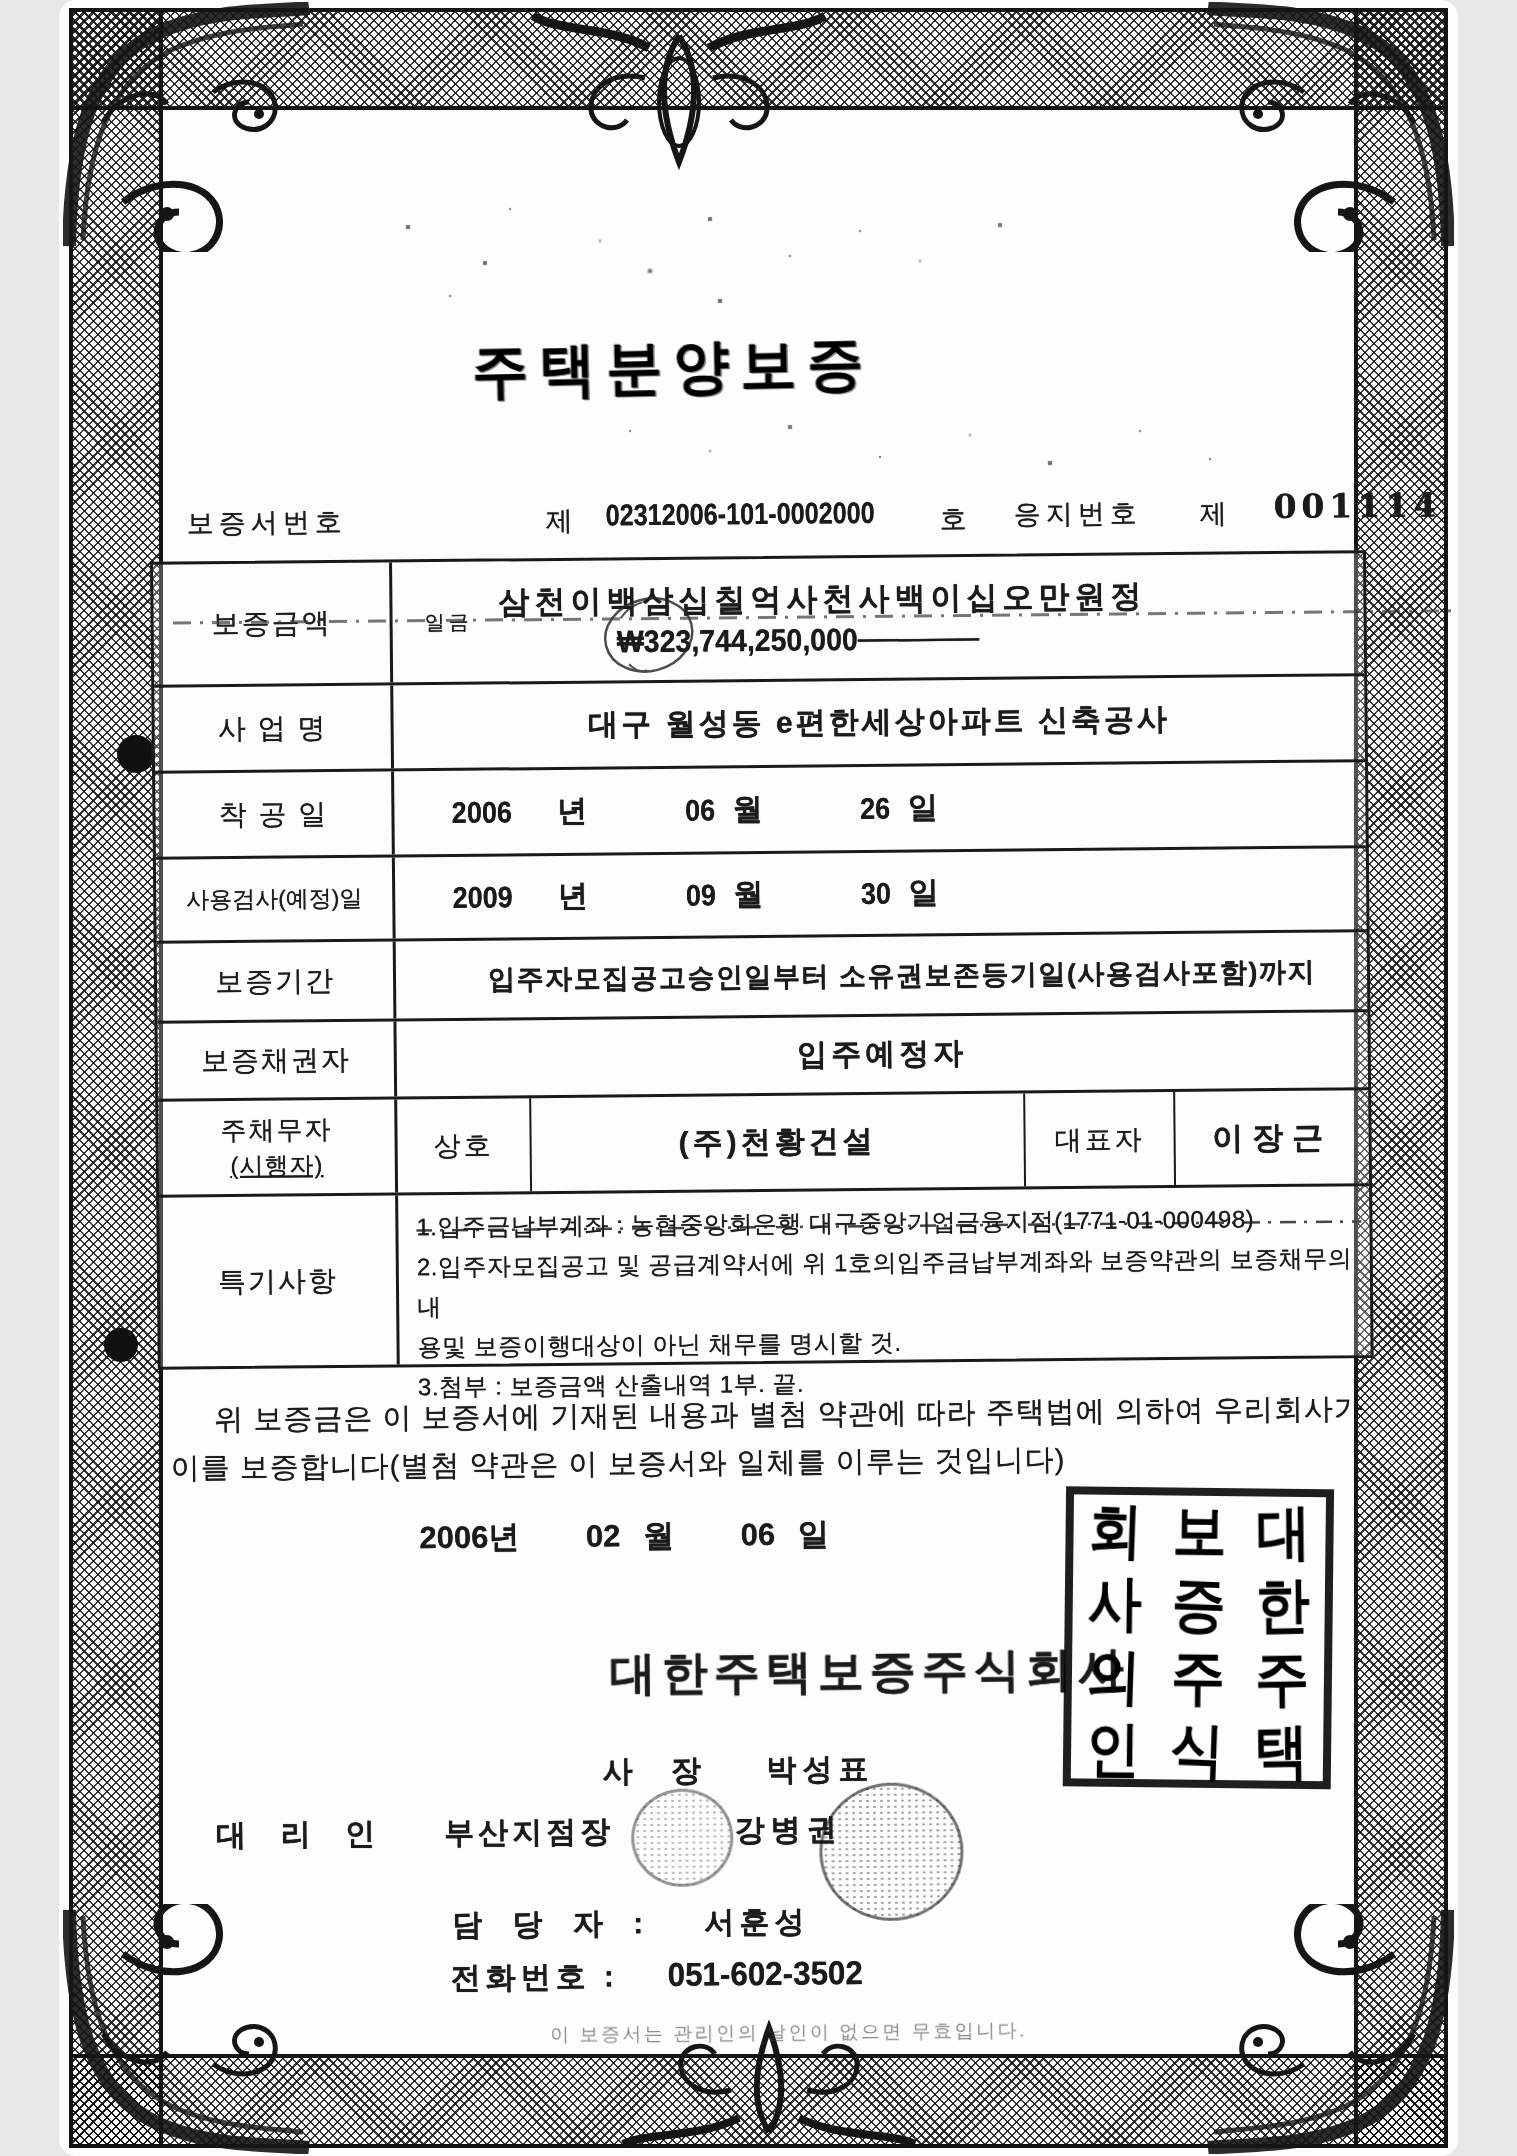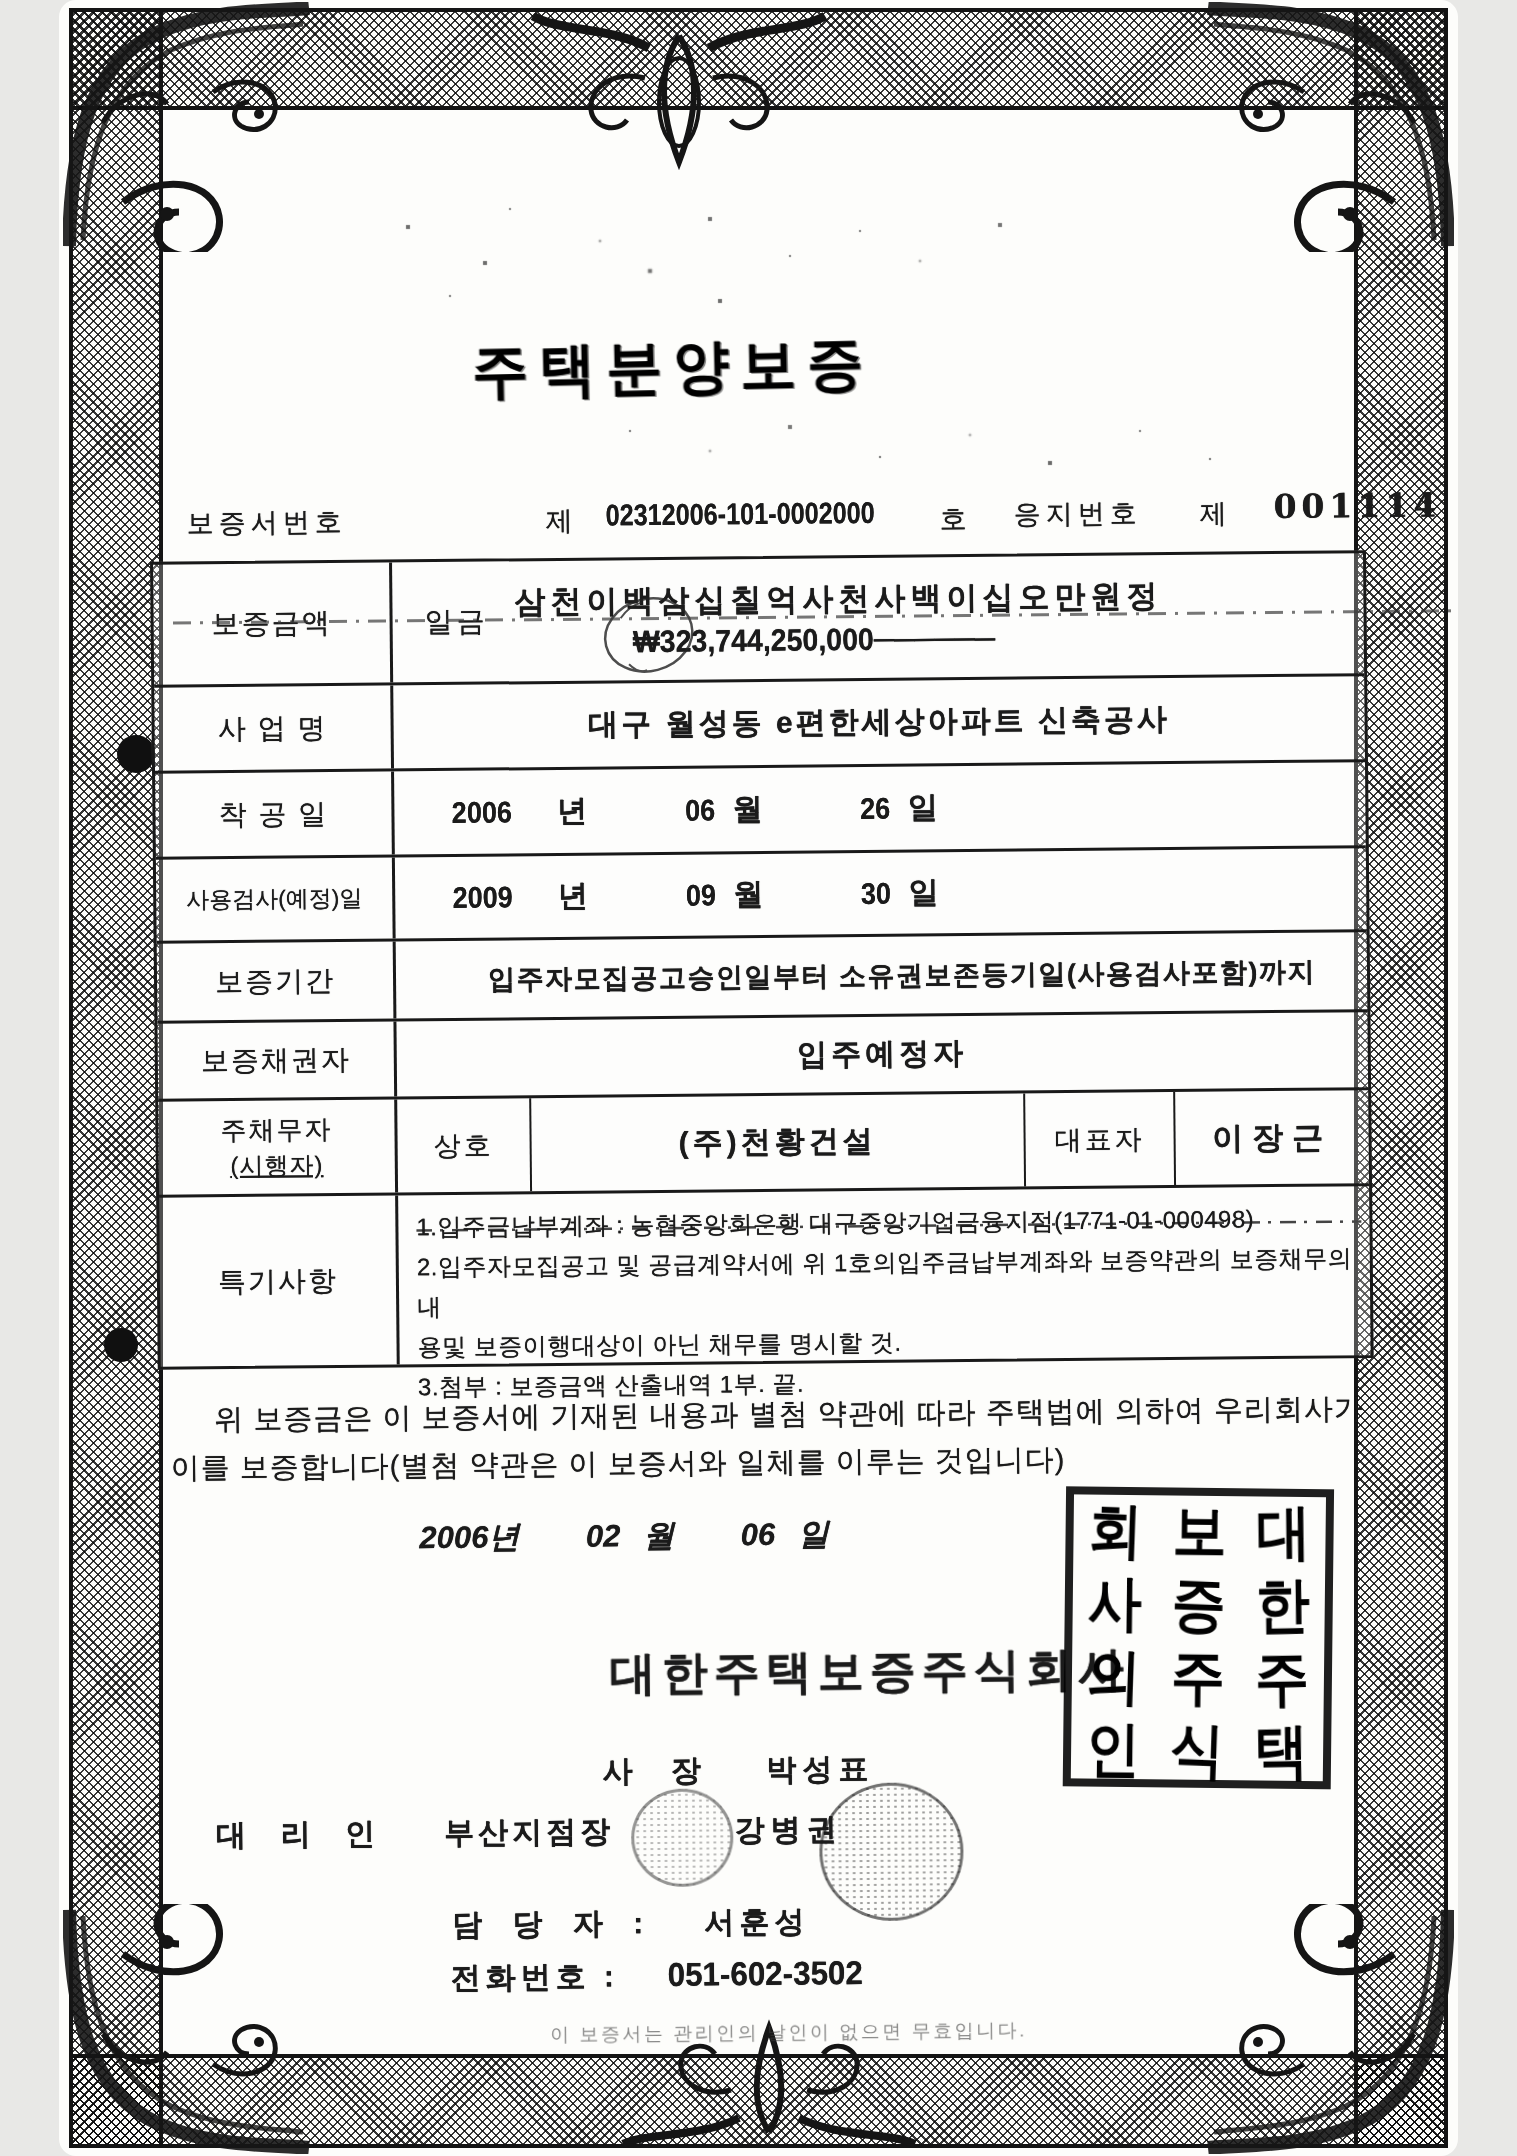--- a/index.html
+++ b/index.html
@@ -50,42 +50,42 @@
          font-size:28px;letter-spacing:2px;text-align:center;}
   .ccell{flex:1;display:flex;align-items:center;box-sizing:border-box;position:relative;}
   .r-amount{height:120px;}
   .r-project{height:86px;}
   .r-start,.r-inspect{height:86px;}
   .r-inspect{height:84px;}
   .r-period{height:80px;}
   .r-creditor{height:78px;}
   .r-debtor{height:96px;}
   .r-notes{height:172px;}
-  .amount-unit{font-size:28px;letter-spacing:4px;margin:0 0 0 32px;}
+  .amount-unit{font-size:20px;letter-spacing:4px;margin:0 0 0 32px;}
   .amount-block{margin-left:26px;}
   .amount-words{font-size:31px;letter-spacing:5px;font-weight:600;}
   .amount-figs{display:inline-block;transform:scaleX(.92);transform-origin:left center;
                font-size:31px;font-weight:600;margin:2px 0 0 118px;}
   .scribble{position:absolute;left:206px;top:34px;opacity:.8;}
   .project-val{width:100%;text-align:center;font-size:30px;letter-spacing:3px;font-weight:600;}
   .date-cell{padding-left:54px;font-size:30px;font-weight:600;}
   .date-cell .n{display:inline-block;transform:scaleX(.9);}
   .period-val{padding-left:92px;font-size:27px;letter-spacing:1.5px;font-weight:600;}
   .creditor-val{width:100%;text-align:center;font-size:30px;letter-spacing:4px;font-weight:600;}
   .lcell .sub{font-size:24px;letter-spacing:1px;margin-top:2px;text-decoration:underline;}
   .dcell{display:flex;align-items:center;justify-content:center;box-sizing:border-box;font-size:27px;}
   .d-trade-lb{flex:0 0 134px;border-right:2.5px solid #191919;height:100%;letter-spacing:3px;}
   .d-trade{flex:0 0 494px;border-right:2.5px solid #191919;height:100%;font-size:30px;letter-spacing:4px;font-weight:600;}
   .d-rep-lb{flex:0 0 150px;border-right:2.5px solid #191919;height:100%;letter-spacing:3px;}
   .d-rep{flex:1;height:100%;font-size:31px;letter-spacing:9px;font-weight:600;}
   .notes-cell{display:block;padding:12px 8px 0 18px;font-size:24px;line-height:40px;letter-spacing:.5px;}
   .body-par{position:absolute;left:108px;top:1390px;width:1330px;font-size:29px;line-height:48px;letter-spacing:1px;}
   .body-par .l1{padding-left:44px;}
   .date-line{position:absolute;left:356px;top:1514px;font-size:31px;font-weight:600;}
-  .date-line span{margin-right:14px;font-style:italic;}
+  .date-line span{margin-right:14px;}
   .date-line .gap{margin-right:58px;}
   .company{position:absolute;left:545px;top:1642px;font-size:46px;font-weight:700;letter-spacing:6px;
            filter:blur(.25px);}
   .seal{position:absolute;left:1000px;top:1492px;width:268px;height:300px;border:8px solid rgba(16,16,16,.88);
         box-sizing:border-box;transform:rotate(1.2deg);display:grid;grid-template-columns:repeat(3,1fr);
         grid-template-rows:repeat(4,1fr);filter:blur(.3px) contrast(1.2);}
   .seal-ch{display:flex;align-items:center;justify-content:center;font-family:"DejaVu Serif",serif;
            font-size:54px;font-weight:900;color:#161616;transform:scaleY(1.12);}
   .seal-ch:nth-child(odd){transform:scaleY(1.12) rotate(1.5deg);}
   .seal-ch:nth-child(3n){transform:scaleY(1.12) rotate(-1.5deg);}

